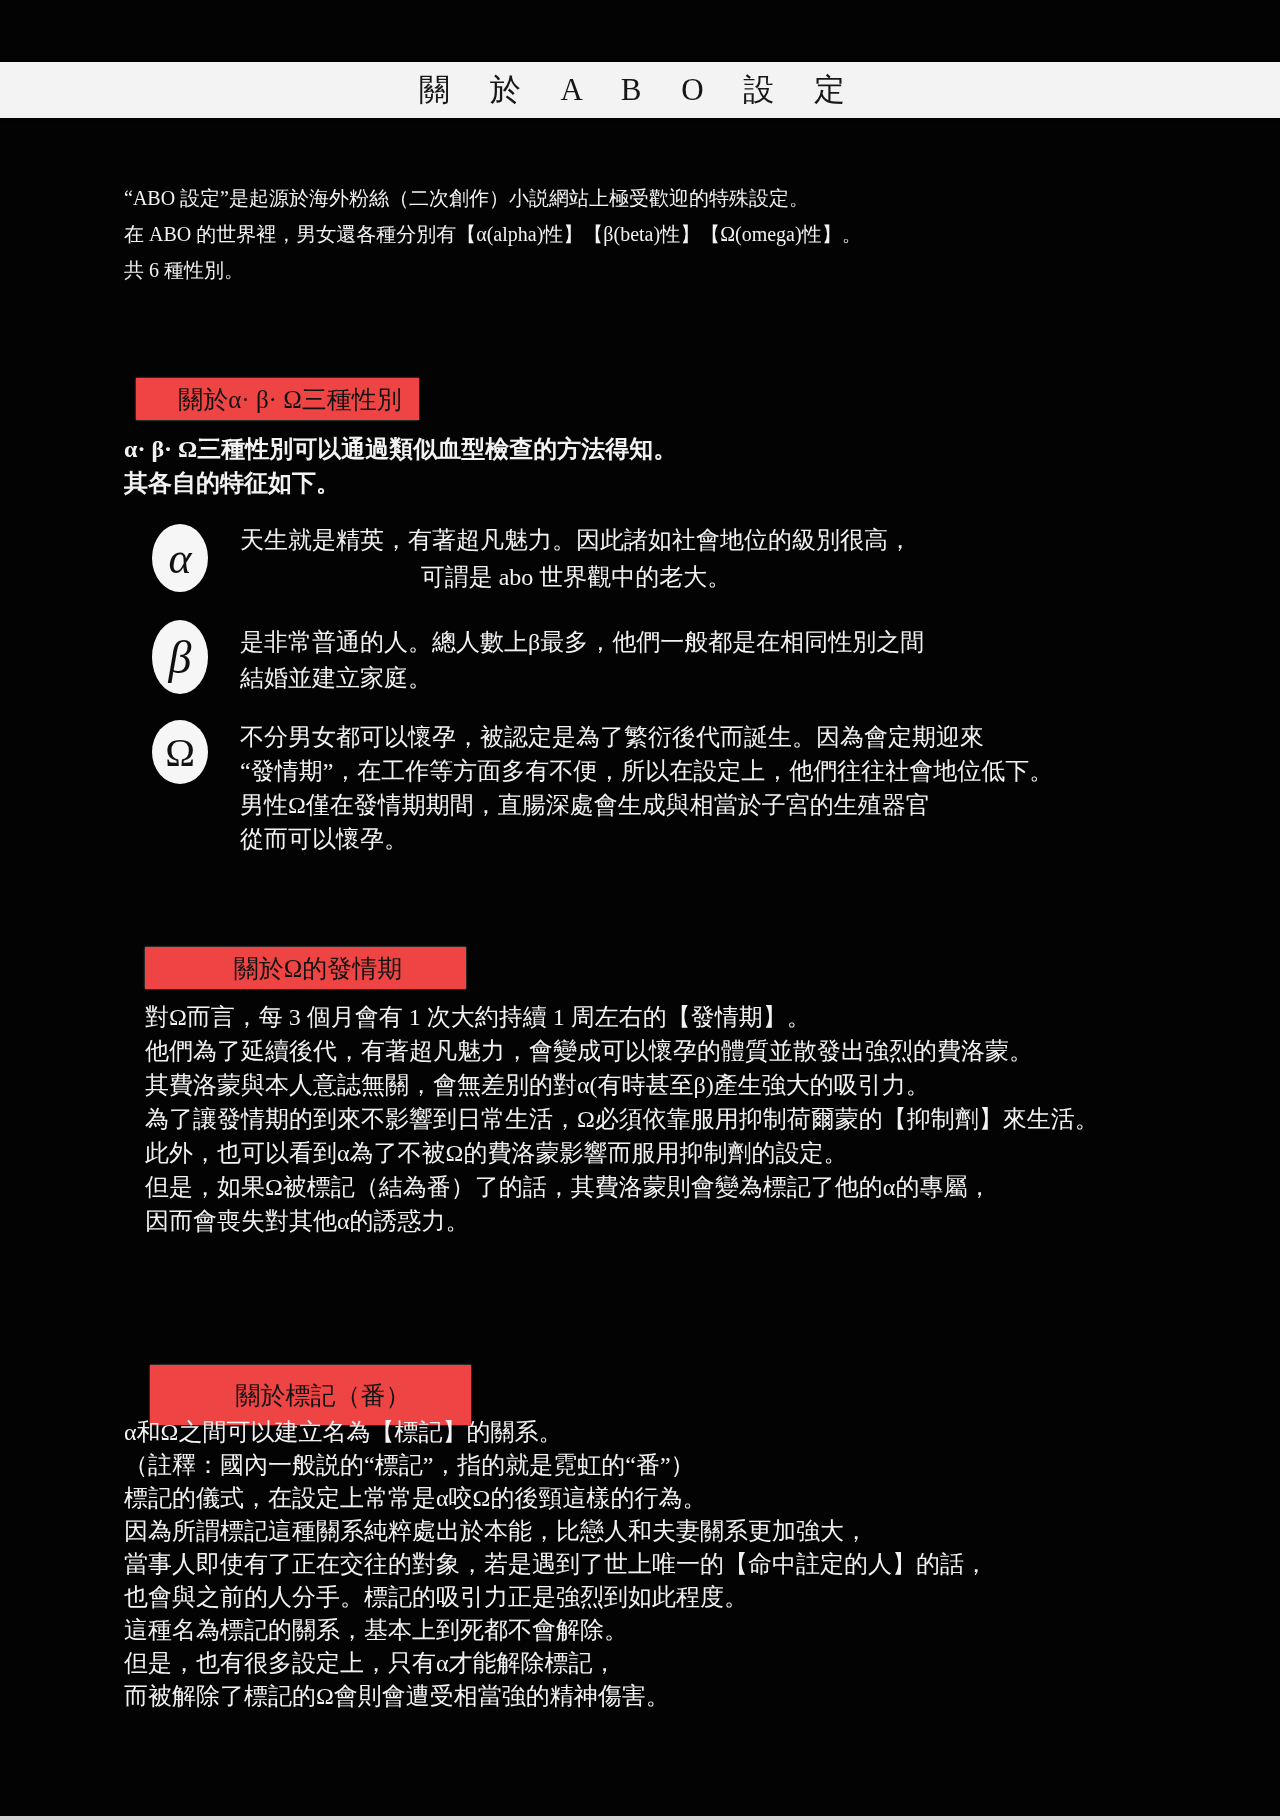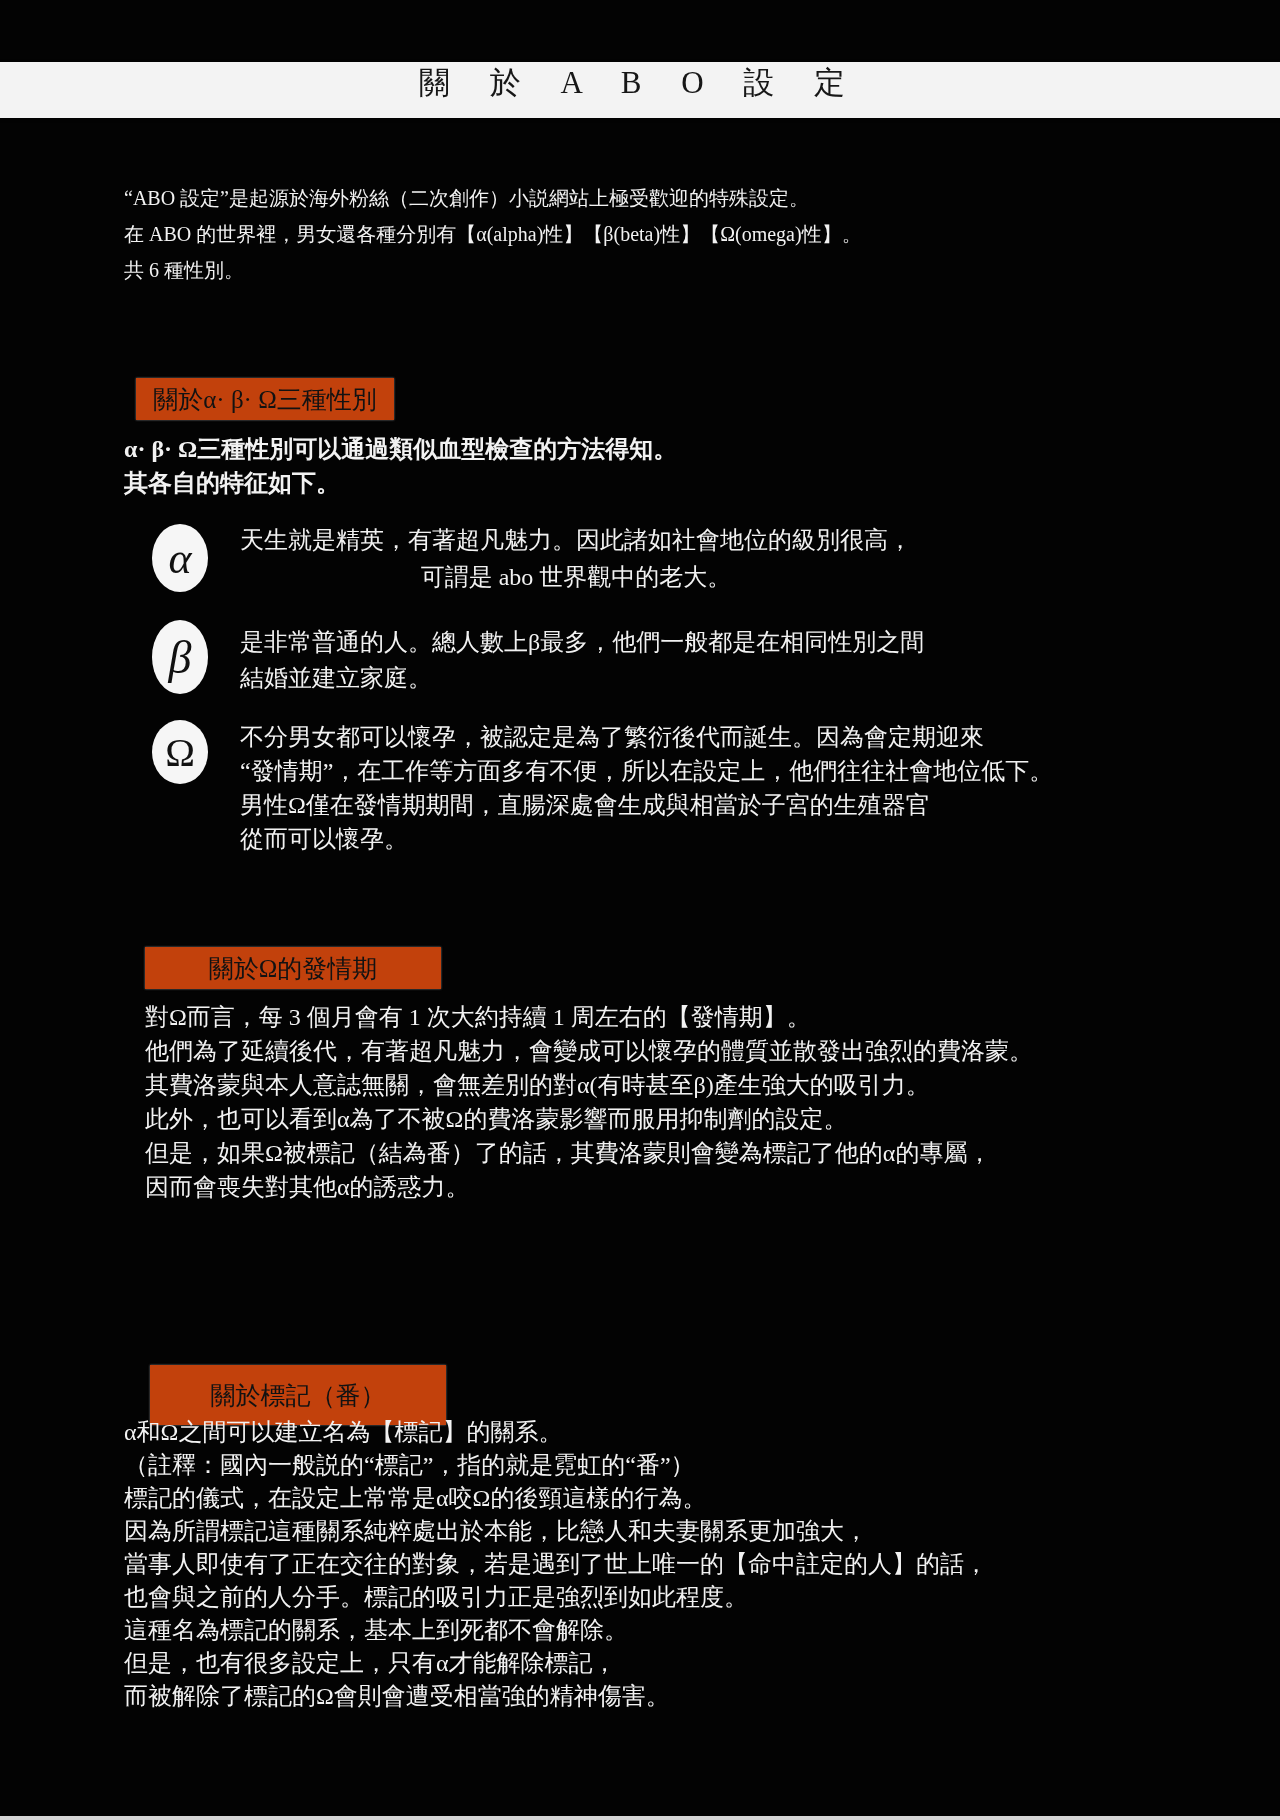--- a/index.html
+++ b/index.html
@@ -4,36 +4,36 @@
 <style>
   html,body { margin:0; padding:0; background:#000; }
   .page {
     position:relative; width:1280px; height:1820px;
     background:#030303; overflow:hidden;
     font-family:"Liberation Serif","DejaVu Serif",serif;
     color:#f2f2f2;
   }
   .title-band {
     position:absolute; top:62px; left:0; width:1280px; height:56px;
-    background:#f3f3f3; display:flex; align-items:flex-start; justify-content:center;
+    background:#f3f3f3; display:flex; align-items:center; justify-content:center;
     box-shadow:0 1px 3px rgba(0,0,0,.6);
   }
   .title {
     margin:0; font-size:31px; font-weight:normal;
     letter-spacing:16px; color:#171717; white-space:pre;
   }
   .text-line { white-space:pre; }
   .intro {
     position:absolute; left:124px; top:180px;
     font-size:20px; line-height:36px;
   }
   .heading-box {
-    position:absolute; background:#c2410c; color:#121212;
+    position:absolute; background:#ef4444; color:#121212;
     display:flex; align-items:center; justify-content:center;
-    font-size:25px; box-shadow:0 0 2px #777;
+    font-size:25px; box-shadow:0 0 2px #777;padding-left:25px;
   }
   .hb1 { left:136px; top:378px; width:258px; height:42px; }
   .hb2 { left:145px; top:947px; width:296px; height:42px; }
   .hb3 { left:150px; top:1365px; width:296px; height:60px; }
   .para { position:absolute; font-size:24px; }
   .p1 { left:124px; top:432px; line-height:34px;font-weight:bold; }
   .p2 { left:112px; top:1000px; line-height:34px;margin-left:33px; }
   .p3 { left:124px; top:1416px; line-height:33px; }
   .type-circle {
     position:absolute; background:#f6f6f6; border-radius:50%;
@@ -104,20 +104,21 @@
   </div>
 
   <div class="heading-box hb2">
     <span class="text-line">關於Ω的發情期</span>
   </div>
 
   <div class="para p2">
     <div class="text-line">對Ω而言，每 3 個月會有 1 次大約持續 1 周左右的【發情期】。</div>
     <div class="text-line">他們為了延續後代，有著超凡魅力，會變成可以懷孕的體質並散發出強烈的費洛蒙。</div>
     <div class="text-line">其費洛蒙與本人意誌無關，會無差別的對α(有時甚至β)產生強大的吸引力。</div>
+    <div class="text-line">為了讓發情期的到來不影響到日常生活，Ω必須依靠服用抑制荷爾蒙的【抑制劑】來生活。</div>
     <div class="text-line">此外，也可以看到α為了不被Ω的費洛蒙影響而服用抑制劑的設定。</div>
     <div class="text-line">但是，如果Ω被標記（結為番）了的話，其費洛蒙則會變為標記了他的α的專屬，</div>
     <div class="text-line">因而會喪失對其他α的誘惑力。</div>
   </div>
 
   <div class="heading-box hb3">
     <span class="text-line">關於標記（番）</span>
   </div>
 
   <div class="para p3">

